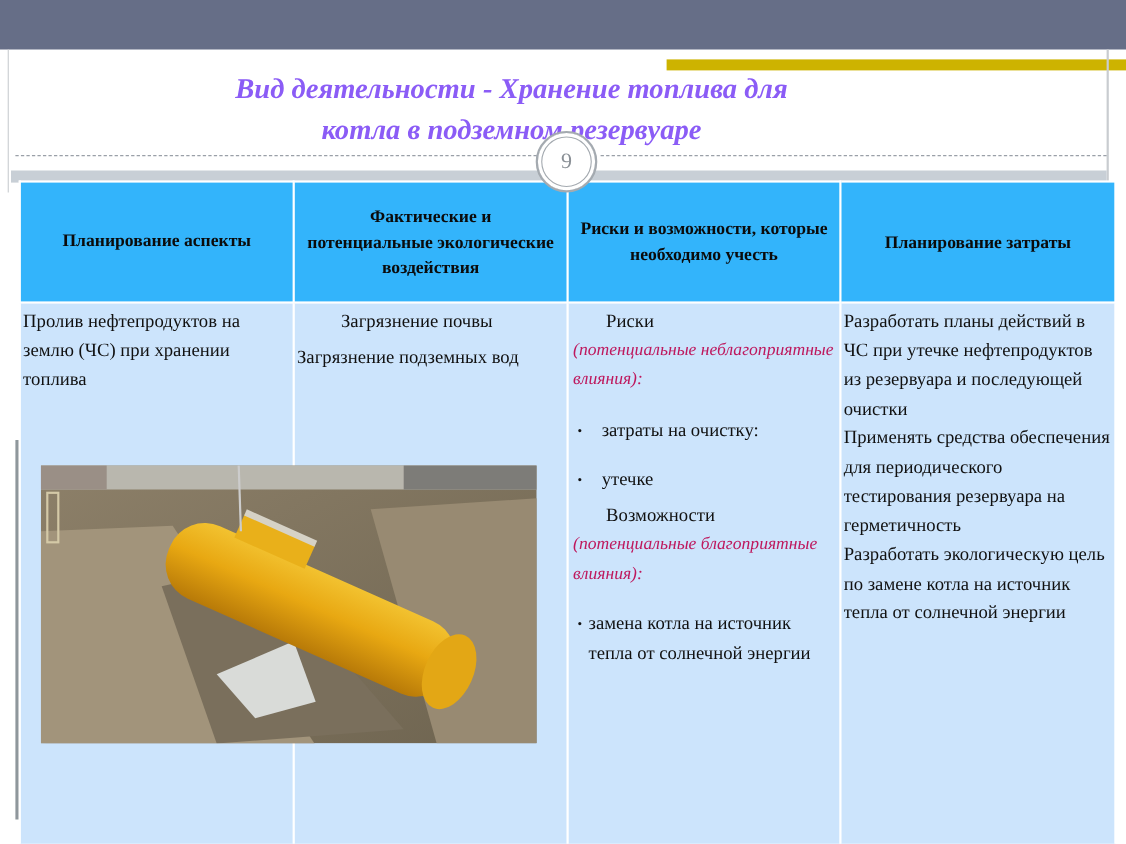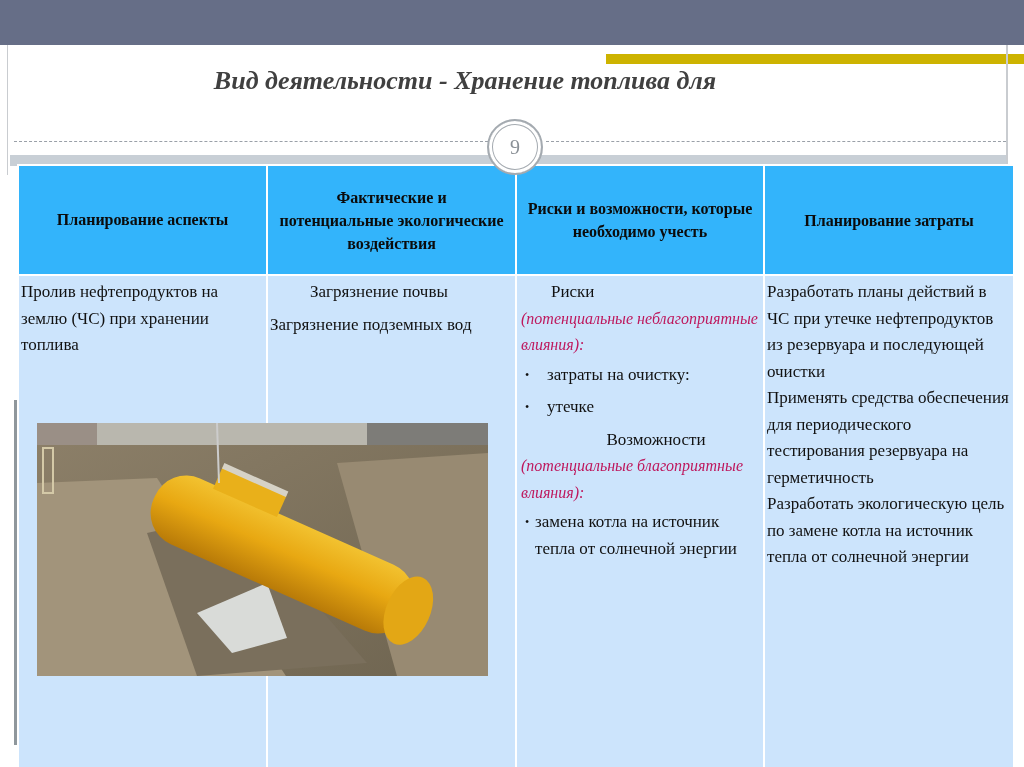--- a/index.html
+++ b/index.html
@@ -6,21 +6,21 @@
   html, body { width: 1024px; height: 767px; overflow: hidden; background: #ffffff; }
   body { position: relative; font-family: "Liberation Serif", "DejaVu Serif", serif; }
 
   .top-band { position: absolute; left: 0; top: 0; width: 1024px; height: 45px; background: #666e87; }
   .gold-bar { position: absolute; left: 606px; top: 54px; width: 418px; height: 10px; background: #cdb300; }
   .frame-left { position: absolute; left: 7px; top: 45px; width: 1px; height: 130px; background: #c9ccd0; }
   .frame-right { position: absolute; left: 1006px; top: 45px; width: 2px; height: 125px; background: #c9ccd0; }
 
   .title { position: absolute; left: 100px; top: 62px; width: 730px; text-align: center;
            font-family: "Liberation Serif", serif; font-style: italic; font-weight: bold;
-           color: #404040; font-size: 26px; line-height: 37px; }
+           color: #8b5cf6; font-size: 26px; line-height: 37px; }
 
   .dash-line { position: absolute; top: 141px; height: 0; border-top: 1px dashed #9aa0a8; }
   .dash-l { left: 14px; width: 474px; }
   .dash-r { left: 546px; width: 460px; }
   .grey-band { position: absolute; left: 10px; top: 155px; width: 996px; height: 11px; background: #c8cfd6; }
 
   .page-num { position: absolute; left: 487px; top: 119px; width: 56px; height: 56px; border-radius: 50%;
               background: #ffffff; border: 2px solid #a4aab0; box-shadow: inset 0 0 0 3px #fff, inset 0 0 0 4px #a4aab0;
               display: flex; align-items: center; justify-content: center;
               color: #8a9096; font-size: 20px; font-family: "Liberation Serif", serif; z-index: 3; }
@@ -30,35 +30,36 @@
   table.grid { position: absolute; left: 17px; top: 164px; width: 996px; border-collapse: collapse; table-layout: fixed; z-index: 2; }
   table.grid th, table.grid td { border: 2px solid #ffffff; vertical-align: top; }
   table.grid th { background: #33b4fb; height: 110px; vertical-align: middle; text-align: center;
                   font-weight: bold; font-size: 16px; line-height: 23px; color: #0b0b0b; padding: 4px 10px; }
   table.grid td { background: #cce4fc; height: 495px; font-size: 17px; line-height: 26.5px; color: #111; padding: 3px 2px 0 2px; }
   .col1 { width: 249px; } .col2 { width: 249px; } .col3 { width: 248px; } .col4 { width: 250px; }
 
   .p2 { margin-bottom: 6px; margin-left: 40px; }
   .indent { padding-left: 30px; }
   .ital { font-style: italic; color: #be185d; font-size: 16px; }
-  .bullet { position: relative; padding-left: 26px; margin: 3px 0 6px 0; }
+  .bullet { position: relative; padding-left: 26px; margin: 19px 0 6px 0; }
   .bullet::before { content: "•"; position: absolute; left: 4px; font-size: 12px; }
-  .opp { margin-top: 4px; text-align: center; }
+  .opp { margin-top: 4px; }
   .photo-wrap { position: absolute; left: 37px; top: 423px; width: 451px; height: 253px; z-index: 4; overflow: hidden; }
 </style>
 </head>
 <body>
 
 <div class="top-band"></div>
 <div class="gold-bar"></div>
 <div class="frame-left"></div>
 <div class="frame-right"></div>
 
 <div class="title">
   <div>Вид деятельности -  Хранение топлива для</div>
+  <div>котла в подземном резервуаре</div>
 </div>
 
 <div class="dash-line dash-l"></div>
 <div class="dash-line dash-r"></div>
 <div class="grey-band"></div>
 <div class="page-num">9</div>
 <div class="left-mark"></div>
 
 <table class="grid">
   <colgroup>

